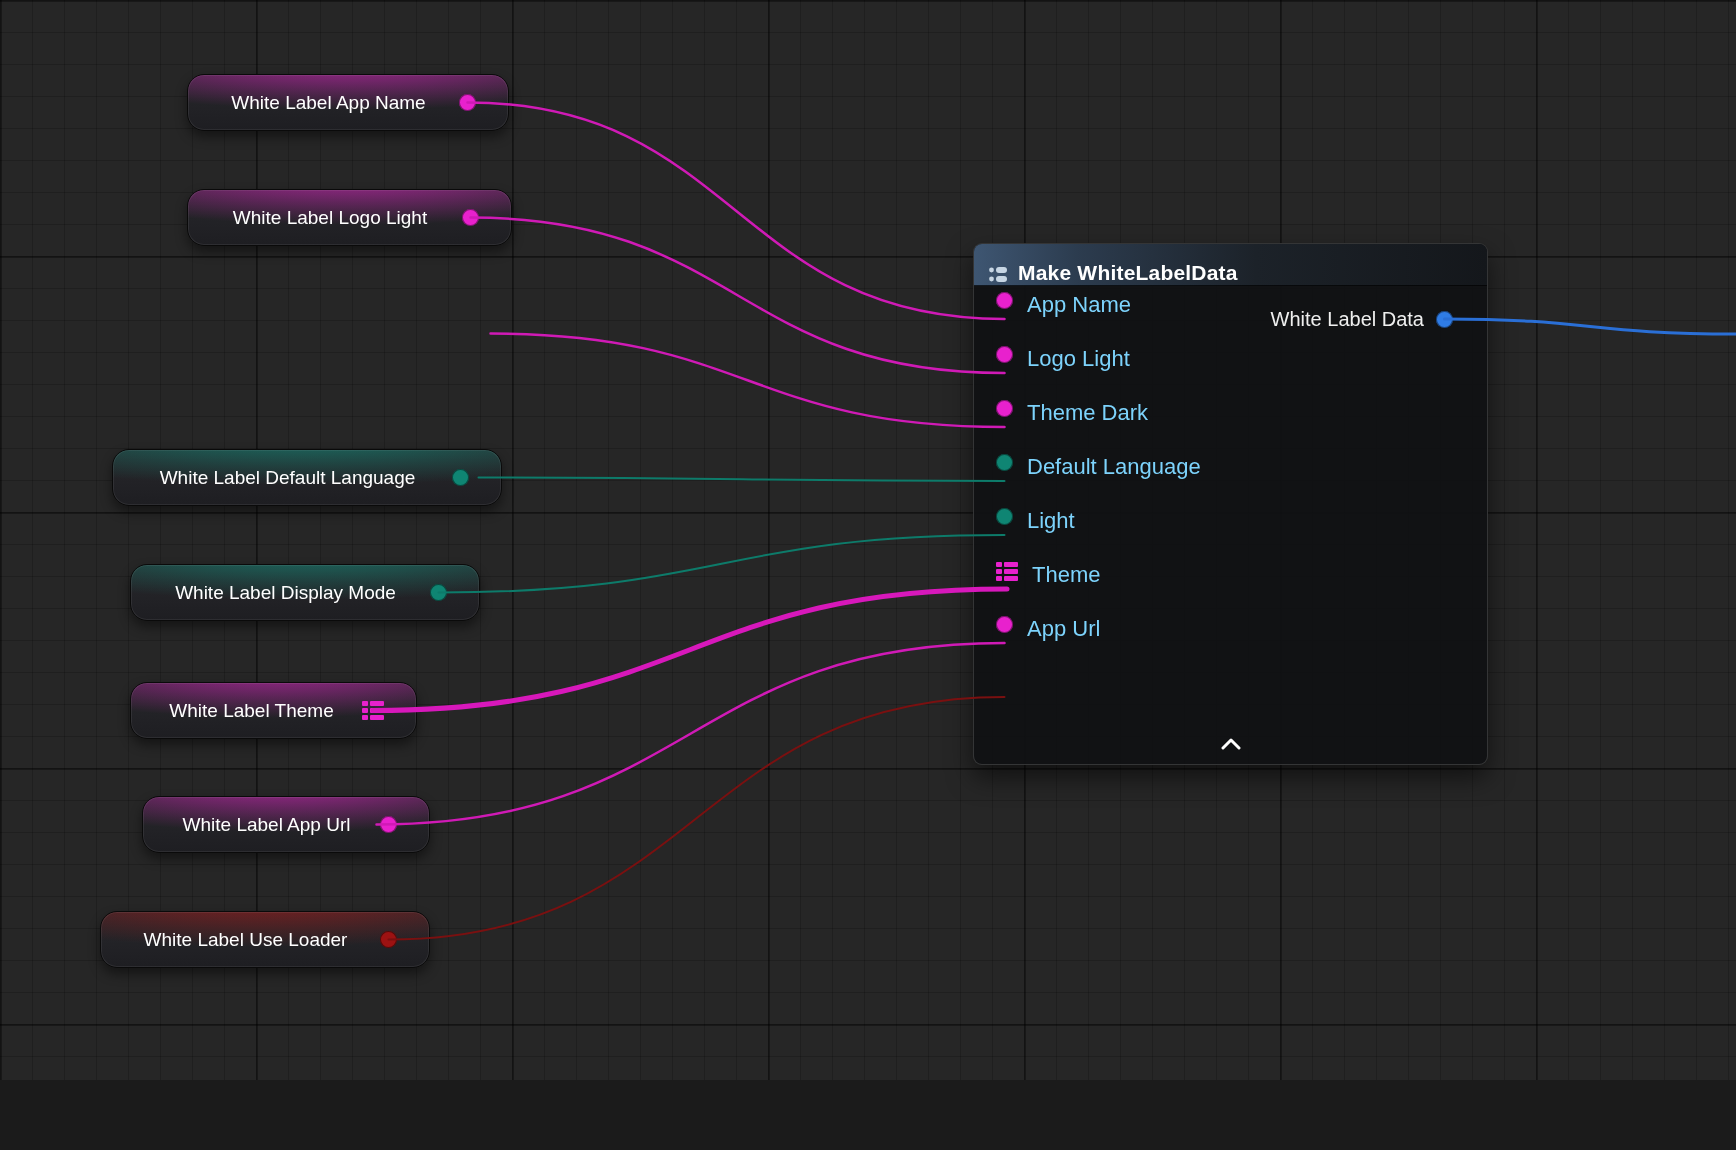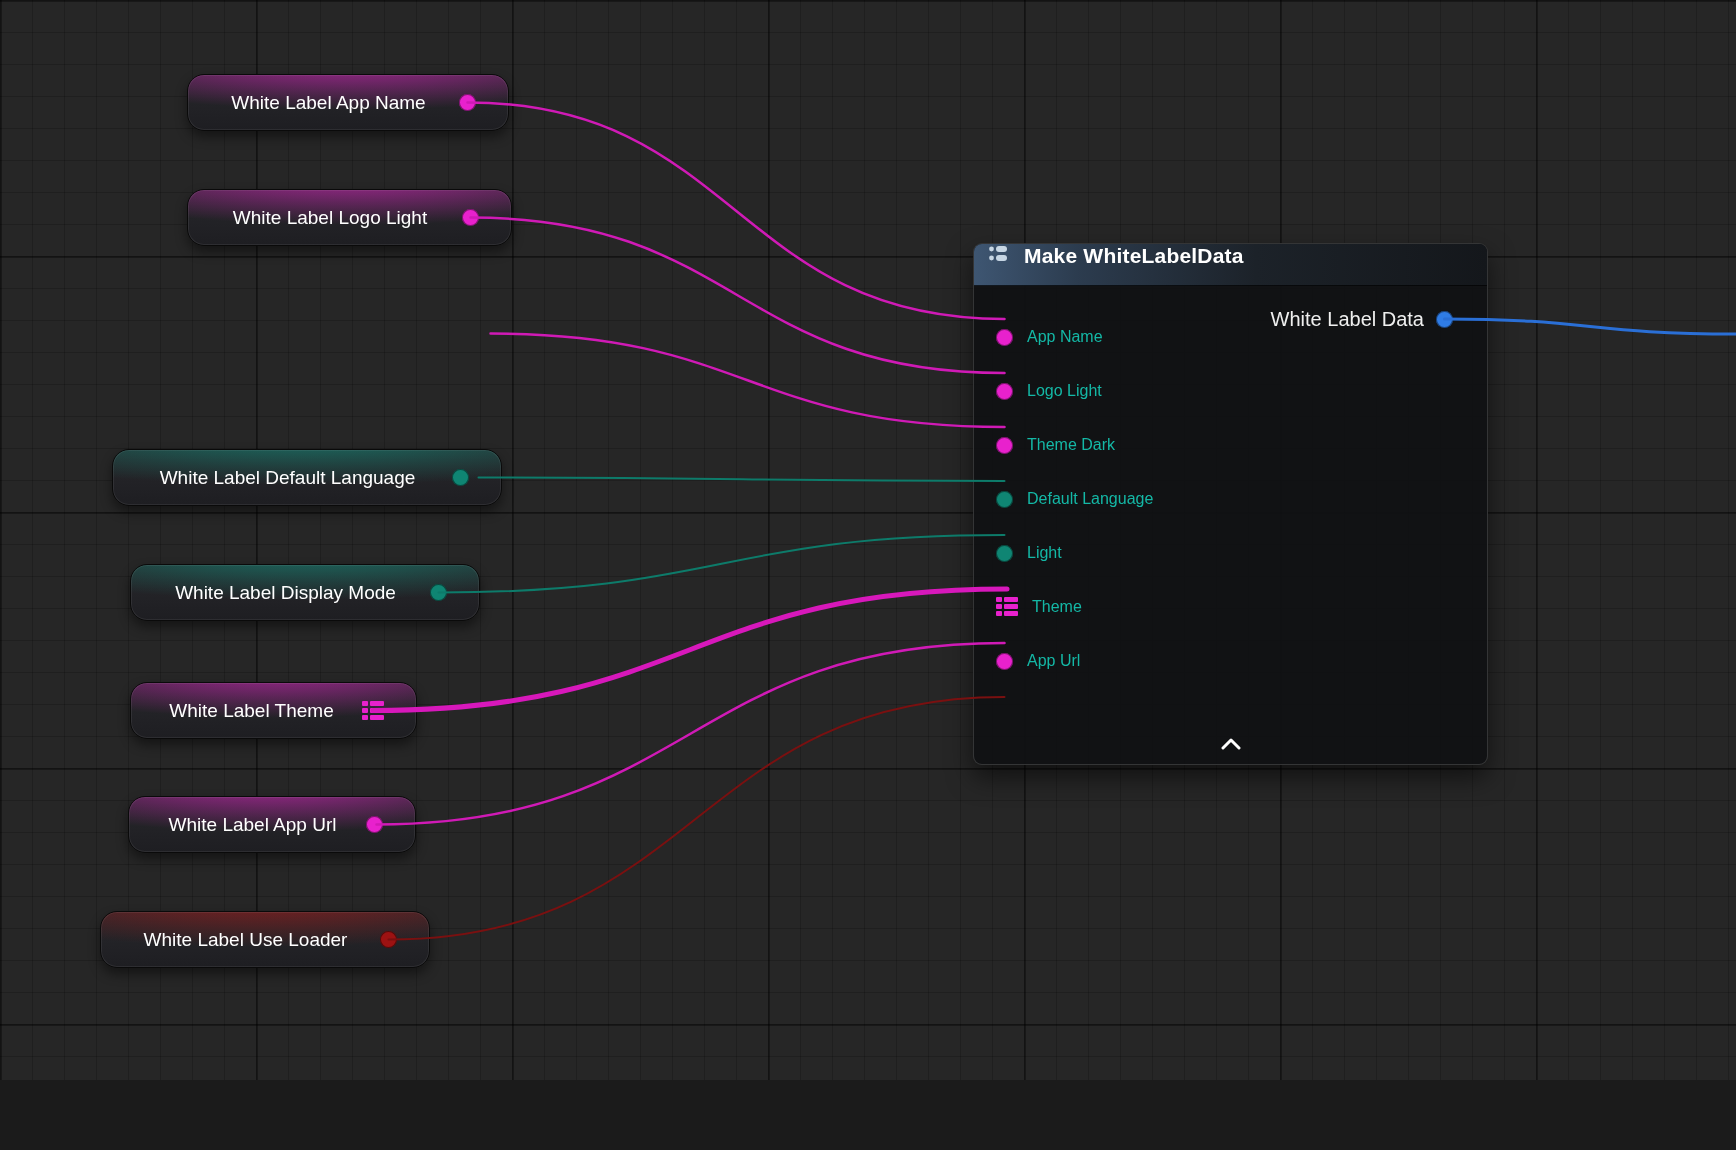--- a/index.html
+++ b/index.html
@@ -46,28 +46,28 @@
   #make-node {
     position:absolute; left:973px; top:243px; width:515px; height:522px; z-index:1;
     border-radius:9px;
     background:rgba(16,17,19,.94);
     border:1px solid rgba(120,120,120,.35);
     box-shadow: 0 12px 26px rgba(0,0,0,.55);
   }
   .node-header {
     height:42px; border-radius:8px 8px 0 0;
     background:linear-gradient(90deg, #3e5672 0%, #2c3c4f 20%, #1c2229 55%, #14171b 100%);
-    display:flex; align-items:flex-start; padding:0 14px; gap:16px;
+    display:flex; align-items:flex-end; padding:0 14px; gap:10px;
     border-bottom:1px solid rgba(0,0,0,.7);
   }
   .node-title { color:#fff; font-size:21px; font-weight:bold; letter-spacing:.2px; }
   .node-body { position:relative; padding-top:6px; }
   .pin-row {
-    height:54px; display:flex; align-items:flex-end; gap:14px;
-    padding-left:22px; color:#14b8a6; font-size:16px;
+    height:54px; display:flex; align-items:flex-start; gap:14px;
+    padding-left:22px; color:#7dd3fc; font-size:22px;
   }
   .output-row {
     position:absolute; top:48px; right:34px; height:54px; z-index:2;
     display:flex; align-items:center; gap:12px; color:#efefef; font-size:20px;margin-left:24px;
   }
   .collapse-btn {
     position:absolute; bottom:8px; left:50%; transform:translateX(-50%);
     width:36px; height:24px; display:flex; align-items:center; justify-content:center;
     cursor:pointer;
   }
@@ -110,21 +110,21 @@
             <rect x="8" y="0" width="14" height="5" rx="1"></rect>
         <rect x="0" y="7" width="6" height="5" rx="1"></rect>
             <rect x="8" y="7" width="14" height="5" rx="1"></rect>
         <rect x="0" y="14" width="6" height="5" rx="1"></rect>
             <rect x="8" y="14" width="14" height="5" rx="1"></rect>
       </g>
         </svg>
     </span>
   </div>
 
-  <div class="getter tint-magenta" style="left:128px; top:796px; width:288px">
+  <div class="getter tint-magenta" style="left:142px; top:796px; width:288px">
     <span class="glabel">White Label App Url</span>
     <span class="pin" id="gpin-6" style="background-color: rgb(232, 33, 205);"></span>
   </div>
 
   <div class="getter tint-red" style="left:100px; top:911px; width:330px">
     <span class="glabel">White Label Use Loader</span>
     <span class="pin" id="gpin-7" style="background-color: rgb(156, 18, 18);"></span>
   </div>
 
   <div id="make-node">

